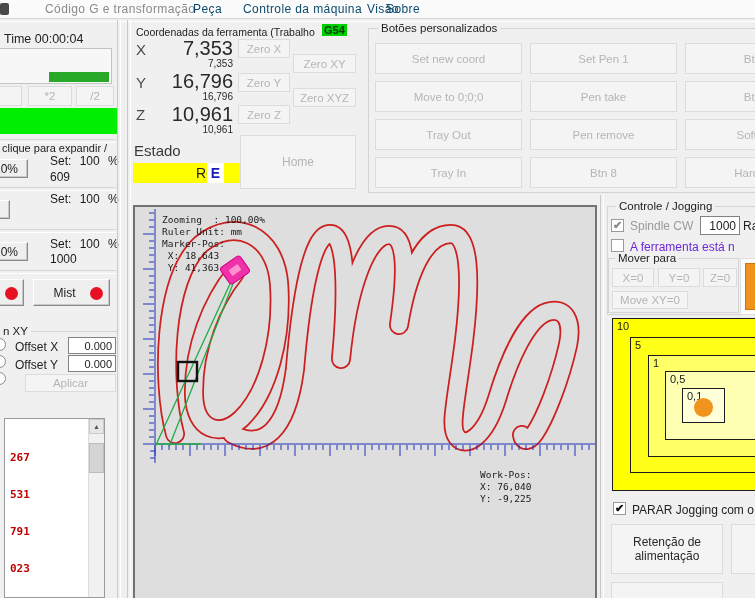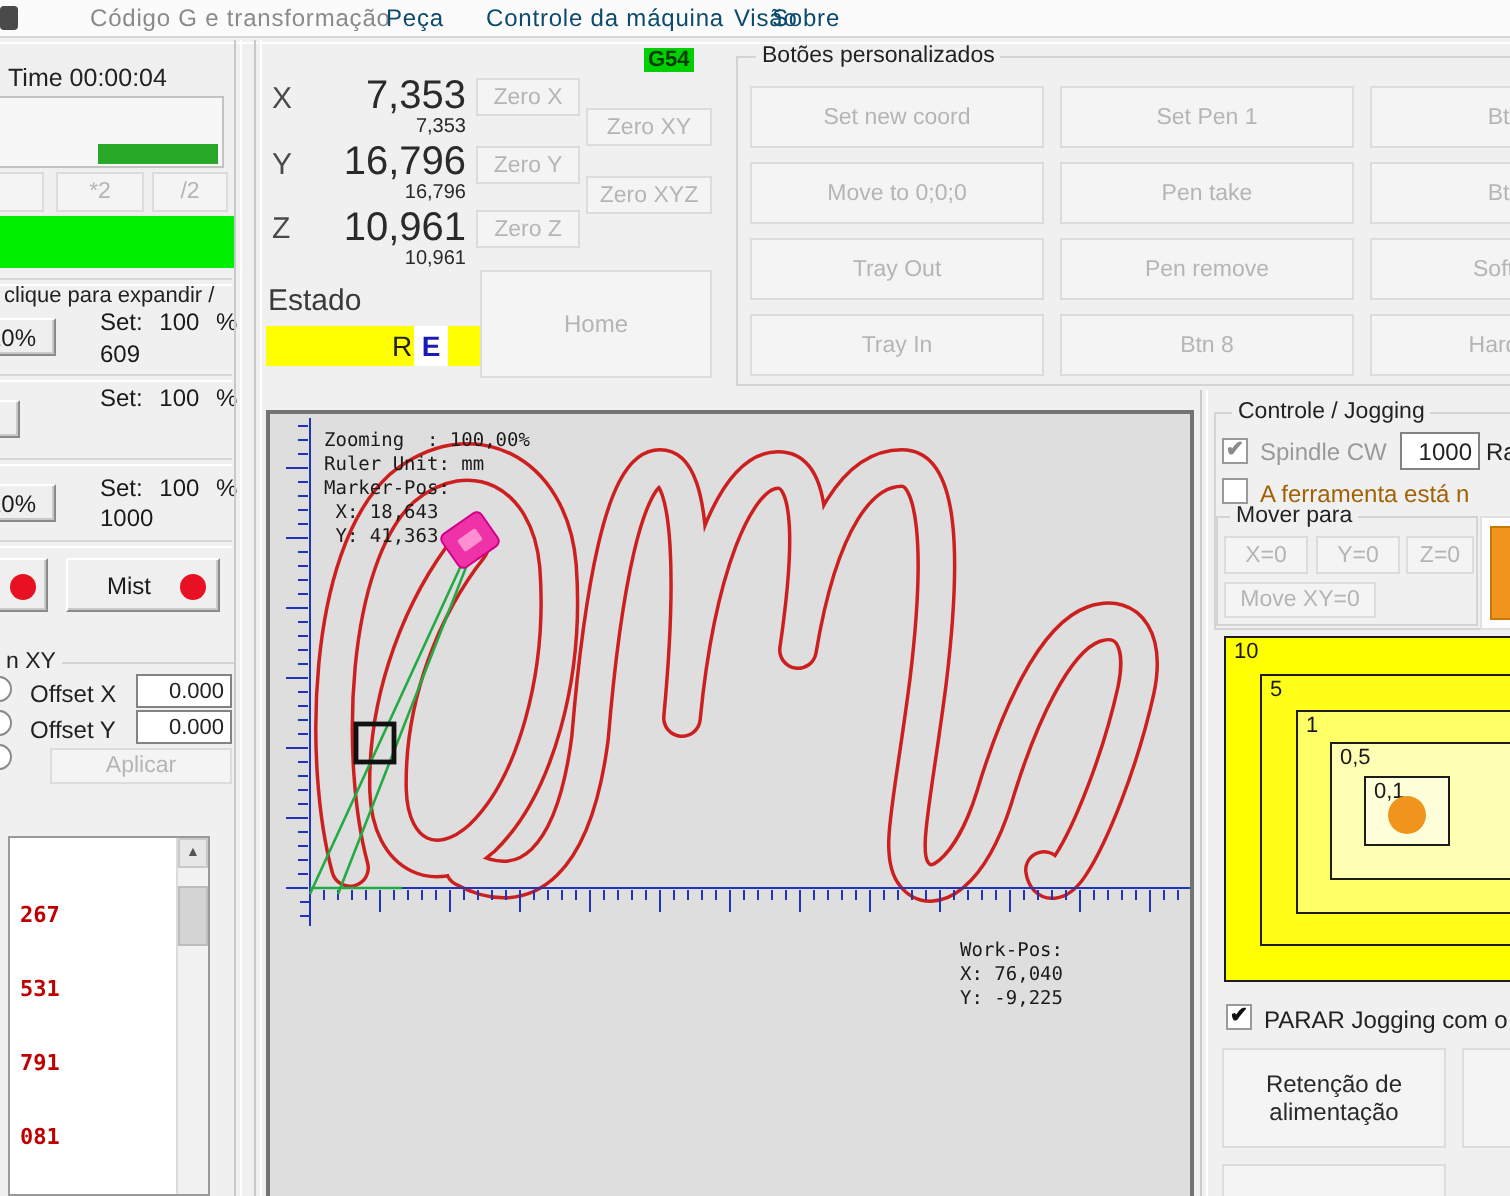--- a/index.html
+++ b/index.html
@@ -106,41 +106,42 @@
   <div class="abs inputbox" style="left:68px;top:317px;width:48px;height:17px;">0.000</div>
   <div class="abs" style="left:15px;top:338px;font-size:12px;">Offset Y</div>
   <div class="abs inputbox" style="left:68px;top:335px;width:48px;height:17px;">0.000</div>
   <div class="abs flatbtn" style="left:25px;top:354px;width:91px;height:18px;">Aplicar</div>
 
   <div class="abs" style="left:4px;top:398px;width:101px;height:180px;background:#ffffff;border:1px solid #9a9a9a;box-sizing:border-box;">
     <div class="gcode" style="padding:8px 0 0 5px;">
       <div>267</div>
       <div>531</div>
       <div>791</div>
-      <div>081</div>
+      <div>023</div>
       
       
       
       
       
       
       
     </div>
     <div class="abs sbar" style="right:0;top:0;width:15px;height:178px;">
       <div class="abs sbtn" style="left:0;top:0;width:15px;height:15px;">▲</div>
       <div class="abs sthumb" style="left:0;top:24px;width:15px;height:30px;"></div>
     </div>
   </div>
 </div>
 
 <div class="abs vgroove" style="left:117px;top:20px;height:578px;"></div>
 <div class="abs vgroove" style="left:127px;top:20px;height:578px;"></div>
 <div class="abs vgroove" style="left:600px;top:195px;height:403px;"></div>
 
 <div class="abs" style="left:130px;top:20px;width:232px;height:176px;">
+  <div class="abs" style="left:6px;top:6px;font-size:10.5px;white-space:nowrap;">Coordenadas da ferramenta (Trabalho</div>
   <div class="abs badge" style="left:192px;top:4px;">G54</div>
 
   <div class="abs axis-label" style="left:6px;top:21px;">X</div>
   <div class="abs axis-main" style="left:40px;top:17px;width:63px;">7,353</div>
   <div class="abs axis-sub" style="left:40px;top:38px;width:63px;">7,353</div>
   <div class="abs flatbtn" style="left:108px;top:19px;width:52px;height:19px;text-align:right;">Zero X</div>
   <div class="abs flatbtn" style="left:163px;top:34px;width:63px;height:19px;">Zero XY</div>
 
   <div class="abs axis-label" style="left:6px;top:54px;">Y</div>
   <div class="abs axis-main" style="left:40px;top:50px;width:63px;">16,796</div>
@@ -318,21 +319,21 @@
 
 <div class="abs groupbox" style="left:607px;top:206px;width:170px;height:109px;"></div>
 <div class="abs grouptitle" style="left:616px;top:200px;">Controle / Jogging</div>
 
 <div class="abs chk" style="left:611px;top:219px;color:#8a8a8a;">✔</div>
 <div class="abs" style="left:630px;top:219px;font-size:12px;color:#9a9a9a;white-space:nowrap;">Spindle CW</div>
 <div class="abs inputbox" style="left:700px;top:216px;width:40px;height:19px;font-size:12px;">1000</div>
 <div class="abs" style="left:743px;top:219px;font-size:12px;white-space:nowrap;">Rap</div>
 
 <div class="abs chk" style="left:611px;top:239px;"></div>
-<div class="abs" style="left:630px;top:240px;font-size:12px;color:#a16207;white-space:nowrap;text-align:right;">A ferramenta está n</div>
+<div class="abs" style="left:630px;top:240px;font-size:12px;color:#6d28d9;white-space:nowrap;text-align:right;">A ferramenta está n</div>
 
 <div class="abs groupbox" style="left:608px;top:258px;width:131px;height:55px;"></div>
 <div class="abs grouptitle" style="left:615px;top:252px;">Mover para</div>
 <div class="abs flatbtn" style="left:612px;top:268px;width:42px;height:19px;">X=0</div>
 <div class="abs flatbtn" style="left:658px;top:268px;width:42px;height:19px;">Y=0</div>
 <div class="abs flatbtn" style="left:703px;top:268px;width:34px;height:19px;">Z=0</div>
 <div class="abs flatbtn" style="left:612px;top:291px;width:76px;height:18px;">Move XY=0</div>
 
 <div class="abs" style="left:740px;top:258px;width:20px;height:55px;background:#fdfdfd;border:1px solid #e0e0e0;"></div>
 <div class="abs" style="left:745px;top:263px;width:10px;height:45px;background:#f0941e;border:1px solid #c97708;"></div>

